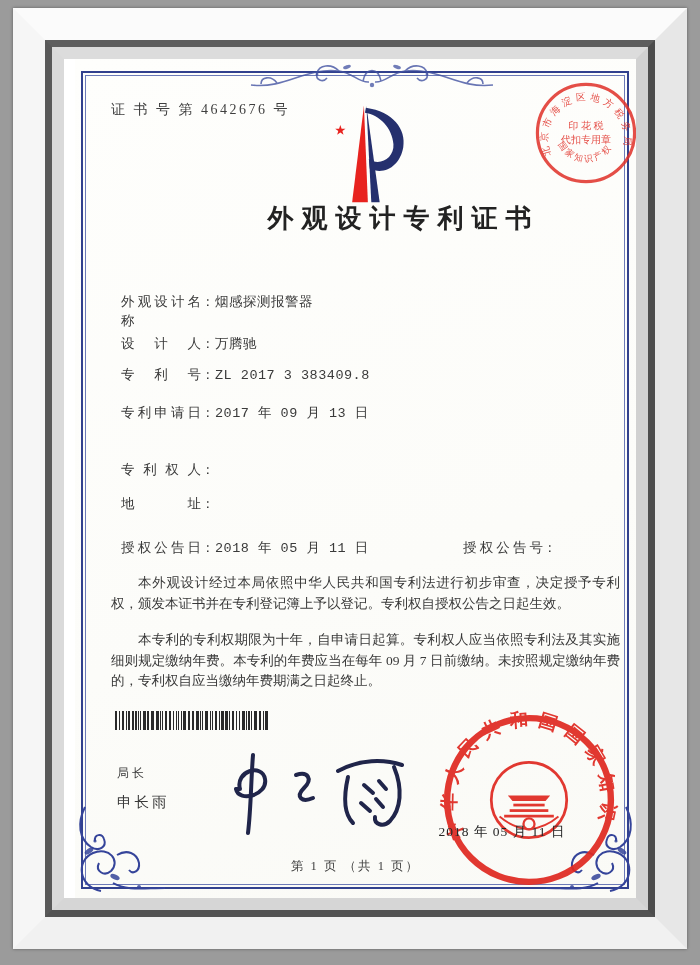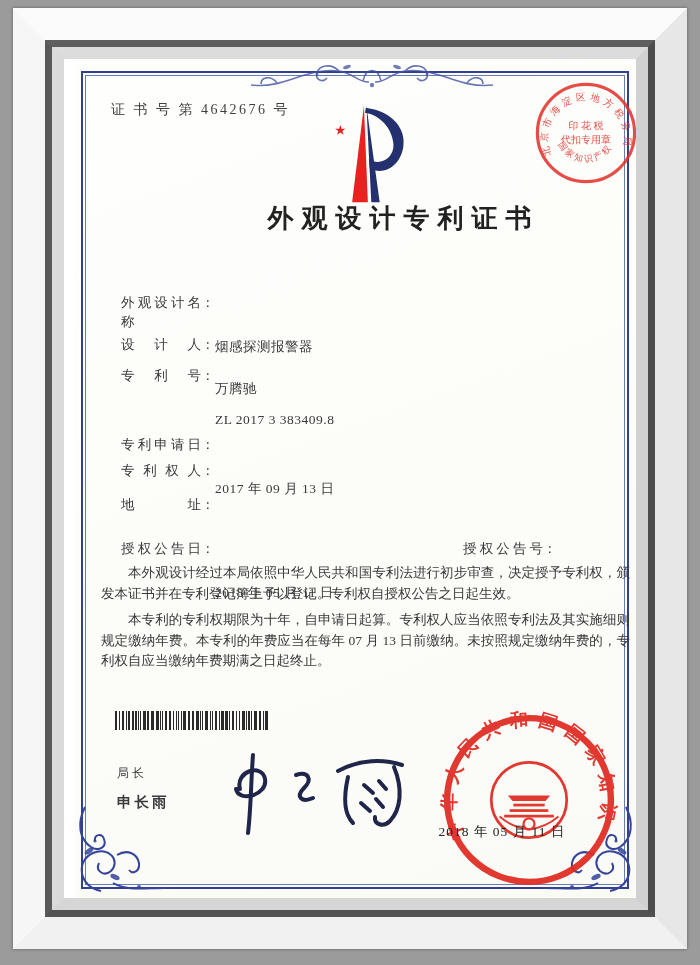--- a/index.html
+++ b/index.html
@@ -42,34 +42,34 @@
   .orn{position:absolute;pointer-events:none;}
   .orn-top{left:172px;top:-4px;width:250px;height:44px;}
   .orn-bl{left:-4px;top:746px;width:96px;height:94px;}
   .orn-br{right:-4px;top:746px;width:96px;height:94px;transform:scaleX(-1);}
   
   .abs{position:absolute;}
   .certno{left:36px;top:42px;font-size:14px;letter-spacing:2.5px;color:#3f3f3f;}
   .logo{left:226px;top:46px;width:118px;height:102px;}
   .title{left:0;top:142px;width:100%;text-align:center;font-size:26px;font-weight:900;
          letter-spacing:8px;color:#222;margin-left:48px;}
-  .f-row{left:46px;display:flex;align-items:flex-start;font-size:13.5px;line-height:19px;}
+  .f-row{left:46px;display:flex;align-items:flex-start;font-size:13.5px;line-height:19px;font-family:Liberation Mono, monospace;}
   .f-label{display:inline-block;width:80px;text-align:justify;text-align-last:justify;}
   .f-colon{width:14px;}
-  .f-value{white-space:pre-line;max-width:430px;letter-spacing:.5px;margin-top:44px;}
-  .r0{top:234px}.r1{top:276px}.r2{top:307px}.r3{top:376px}.r4{top:402px}.r5{top:436px}
+  .f-value{white-space:pre-line;max-width:430px;letter-spacing:.5px;}
+  .r0{top:234px}.r1{top:276px}.r2{top:307px}.r3{top:345px}.r4{top:402px}.r5{top:436px}
   .r6{top:480px}
   .grant-right{left:388px;top:480px;justify-content:center;}
   .paras{left:20px;top:498px;width:541px;font-size:13.5px;line-height:20.5px;
          text-align:justify;color:#383838;}
-  .paras p{margin:6px;text-indent:2em;}
+  .paras p{margin:16px;text-indent:2em;}
   .barcode{left:40px;top:652px;width:158px;height:19px;}
   .barcode rect{fill:#2a2a2a;}
   .signer-title{left:42px;top:706px;font-size:12px;letter-spacing:3px;}
-  .signer-name{left:42px;top:734px;font-size:14.5px;letter-spacing:3px;font-weight:bold;}
+  .signer-name{left:42px;top:734px;font-size:14.5px;letter-spacing:3px;}
   .signature{left:135px;top:690px;width:220px;height:98px;z-index:4;}
   .seal-main{left:362px;top:649px;width:184px;height:184px;z-index:5;opacity:.93;}
   .seal-date{left:332px;top:764px;width:190px;text-align:center;font-size:13.5px;
              letter-spacing:1px;color:#262626;z-index:6;}
   .seal-tax{left:456px;top:19px;width:110px;height:110px;opacity:.85;}
   .footer{left:0;top:799px;width:100%;text-align:center;font-size:12.5px;
           letter-spacing:2px;color:#3d3d3d;}
 </style>
 </head>
 <body>
@@ -181,21 +181,21 @@
             <span class="f-colon">：</span>
             <span class="f-value">2018 年 05 月 11 日</span>
         </div>
         <div class="abs f-row grant-right">
           <span class="f-label">授权公告号</span>
             <span class="f-colon">：</span>
         </div>
 
         <div class="abs paras">
           <p>本外观设计经过本局依照中华人民共和国专利法进行初步审查，决定授予专利权，颁发本证书并在专利登记簿上予以登记。专利权自授权公告之日起生效。</p>
-          <p>本专利的专利权期限为十年，自申请日起算。专利权人应当依照专利法及其实施细则规定缴纳年费。本专利的年费应当在每年 07 月 13 日前缴纳。未按照规定缴纳年费的，专利权自应当缴纳年费期满之日起终止。</p>
+          <p>本专利的专利权期限为十年，自申请日起算。专利权人应当依照专利法及其实施细则规定缴纳年费。本专利的年费应当在每年 09 月 7 日前缴纳。未按照规定缴纳年费的，专利权自应当缴纳年费期满之日起终止。</p>
         </div>
 
         <svg class="abs barcode" viewBox="0 0 158 19" preserveAspectRatio="none">
             <rect x="0" y="0" width="2" height="19"></rect>
             <rect x="4" y="0" width="1" height="19"></rect>
             <rect x="7" y="0" width="2" height="19"></rect>
             <rect x="11" y="0" width="1" height="19"></rect>
             <rect x="13" y="0" width="2" height="19"></rect>
             <rect x="17" y="0" width="2" height="19"></rect>
             <rect x="20" y="0" width="2" height="19"></rect>
@@ -295,17 +295,18 @@
           <text font-size="10.5" letter-spacing="4.2" fill="#e03028">
             <textPath href="#taxTop">北京市海淀区地方税务局</textPath>
           </text>
           <text font-size="9.5" letter-spacing="2.5" fill="#e03028">
             <textPath href="#taxBottom">国家知识产权局</textPath>
           </text>
           <text x="60" y="56" text-anchor="middle" font-size="11" fill="#e03028">印 花 税</text>
           <text x="60" y="71" text-anchor="middle" font-size="11" fill="#e03028">代扣专用章</text>
         </svg>
 
+        <div class="abs footer">第 1 页 （共 1 页）</div>
 
       </div>
     </div>
   </div>
 </div>
 
 </body></html>

